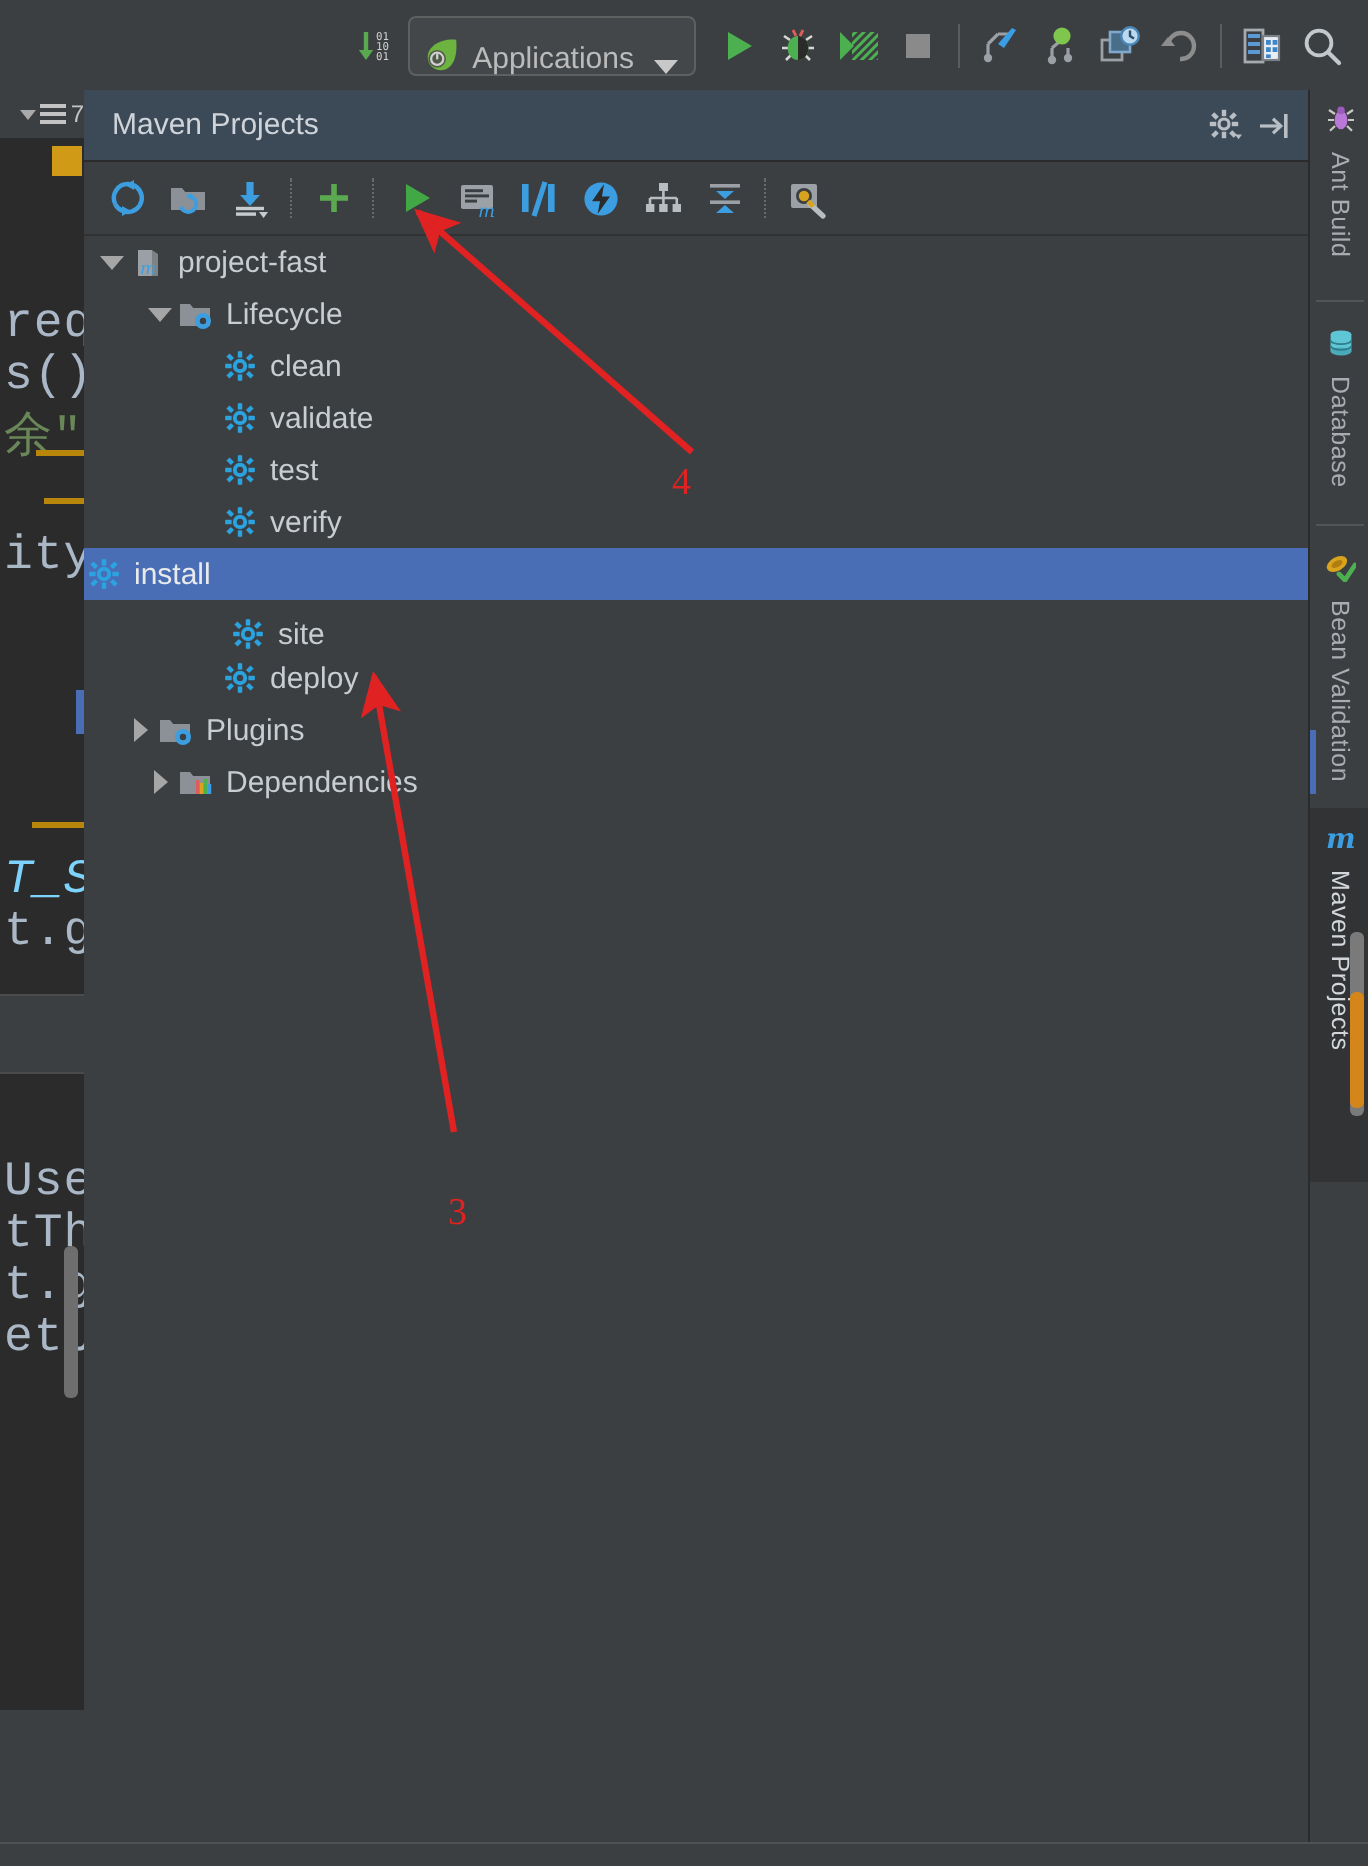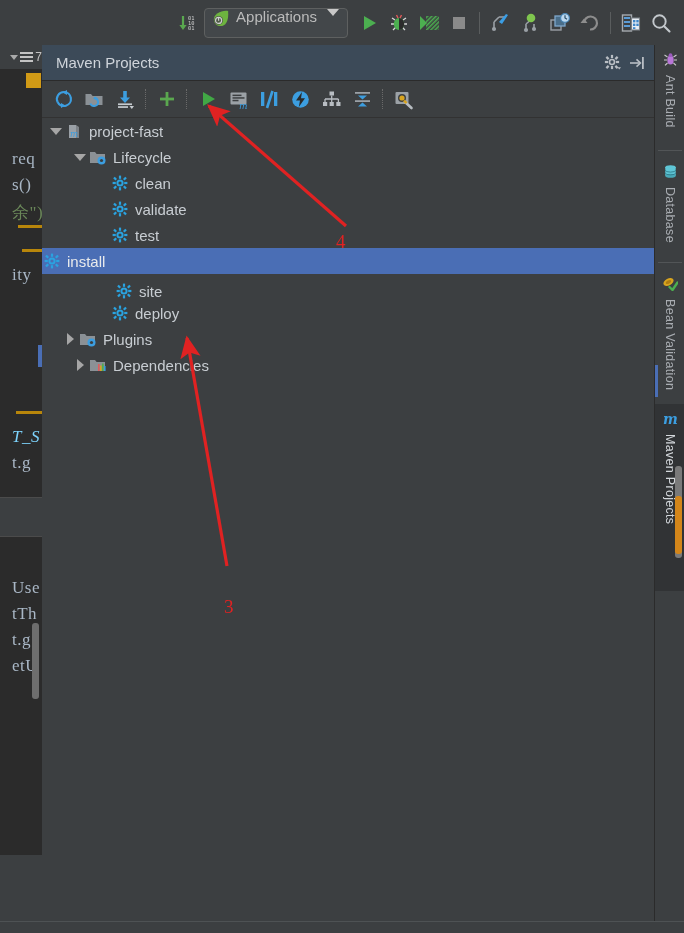--- a/index.html
+++ b/index.html
@@ -22,40 +22,40 @@
     display:flex;align-items:center;gap:0px;
   }
   .mt-btn{
     width:30px;height:30px;display:flex;align-items:center;justify-content:center;
     position:relative;
   }
   .mt-sep{width:1px;height:22px;background:#5a5d5e;margin:0 5px;}
 
   
   .run-combo{
-    height:28px;display:flex;align-items:flex-start;gap:6px;
+    height:28px;display:flex;align-items:flex-end;gap:6px;
     border:1px solid #5e6060;border-radius:4px;background:#43474a;
     padding:0 8px 0 6px;margin-right:6px;
   }
   .run-combo .rc-label{color:#bbbbbb;font-size:15px;line-height:15px;}
   .rc-caret{
     width:0;height:0;border-left:6px solid transparent;border-right:6px solid transparent;
     border-top:7px solid #c8c8c8;margin-left:4px;
   }
 
   
   .editor-strip{position:absolute;left:0;top:45px;width:42px;height:888px;background:#2b2b2b;overflow:hidden;}
   .es-header{position:absolute;left:0;top:0;width:42px;height:24px;background:#3c3f41;border-bottom:1px solid #2b2b2b;
              display:flex;align-items:center;justify-content:flex-end;padding-right:3px;gap:2px;}
   .es-caret{width:0;height:0;border-left:4px solid transparent;border-right:4px solid transparent;border-top:5px solid #aaa;}
   .es-lines{display:flex;flex-direction:column;gap:2px;}
   .es-lines i{display:block;width:13px;height:2px;background:#c3c3c3;}
   .es-num{color:#c3c3c3;font-size:12px;line-height:12px;}
   .bookmark{position:absolute;left:26px;top:28px;width:15px;height:15px;background:#d19a16;}
-  .code{position:absolute;left:12px;color:#a9b7c6;font-family:Liberation Serif, serif;font-size:17px;letter-spacing:0.5px;white-space:pre;}
+  .code{position:absolute;left:2px;color:#a9b7c6;font-family:Liberation Mono, monospace;font-size:24px;letter-spacing:0.5px;white-space:pre;}
   .code.purple{color:#7dd3fc;font-style:italic;}
   .code.green{color:#6a8759;}
   .hl-line{position:absolute;height:3px;background:#b8860b;}
   .es-divider{position:absolute;left:0;width:42px;height:1px;background:#4b4b4b;}
   .es-gutter-blue{position:absolute;left:38px;width:4px;height:22px;background:#4a6eb5;}
   .es-scroll{position:absolute;width:7px;background:#6e6e6e;border-radius:3px;}
   .es-bottompanel{position:absolute;left:0;width:42px;background:#3c3f41;}
 
   
   .tool-window{position:absolute;left:42px;top:45px;width:612px;height:877px;background:#3c3f41;}
@@ -495,20 +495,39 @@
                 <rect x="11.8" y="2" width="2.2" height="3.2" transform="rotate(45 12.9 3.6)"></rect>
                 <rect x="2" y="10.8" width="2.2" height="3.2" transform="rotate(45 3.1 12.4)"></rect>
               </g>
               <circle cx="8" cy="8" r="1.6" fill="#3c3f41"></circle>
             </svg>
         </span>
         <span class="lbl">test</span>
       </div>
 
 
+      <div class="tree-row" style="padding-left:68px;">
+        <span class="ic">
+          <svg width="16" height="16" viewBox="0 0 16 16">
+              <g fill="#2aa3e0">
+                <circle cx="8" cy="8" r="3.6"></circle>
+                <rect x="6.9" y="0.6" width="2.2" height="3.2"></rect>
+                <rect x="6.9" y="12.2" width="2.2" height="3.2"></rect>
+                <rect x="0.6" y="6.9" width="3.2" height="2.2"></rect>
+                <rect x="12.2" y="6.9" width="3.2" height="2.2"></rect>
+                <rect x="2" y="2" width="2.2" height="3.2" transform="rotate(-45 3.1 3.6)"></rect>
+                <rect x="11.8" y="10.8" width="2.2" height="3.2" transform="rotate(-45 12.9 12.4)"></rect>
+                <rect x="11.8" y="2" width="2.2" height="3.2" transform="rotate(45 12.9 3.6)"></rect>
+                <rect x="2" y="10.8" width="2.2" height="3.2" transform="rotate(45 3.1 12.4)"></rect>
+              </g>
+              <circle cx="8" cy="8" r="1.6" fill="#3c3f41"></circle>
+            </svg>
+        </span>
+        <span class="lbl">verify</span>
+      </div>
 
       <div class="tree-row selected" style="">
         <span class="ic">
           <svg width="16" height="16" viewBox="0 0 16 16">
               <g fill="#2aa3e0">
                 <circle cx="8" cy="8" r="3.6"></circle>
                 <rect x="6.9" y="0.6" width="2.2" height="3.2"></rect>
                 <rect x="6.9" y="12.2" width="2.2" height="3.2"></rect>
                 <rect x="0.6" y="6.9" width="3.2" height="2.2"></rect>
                 <rect x="12.2" y="6.9" width="3.2" height="2.2"></rect>

